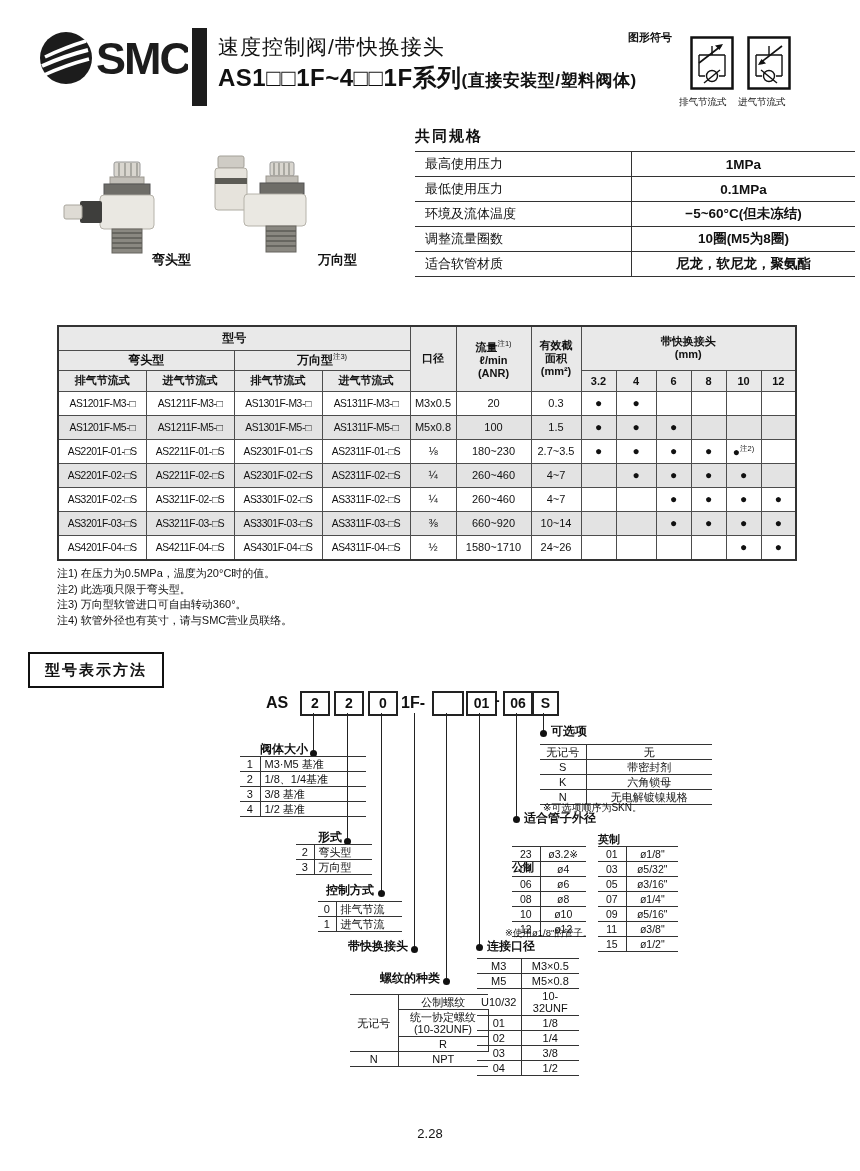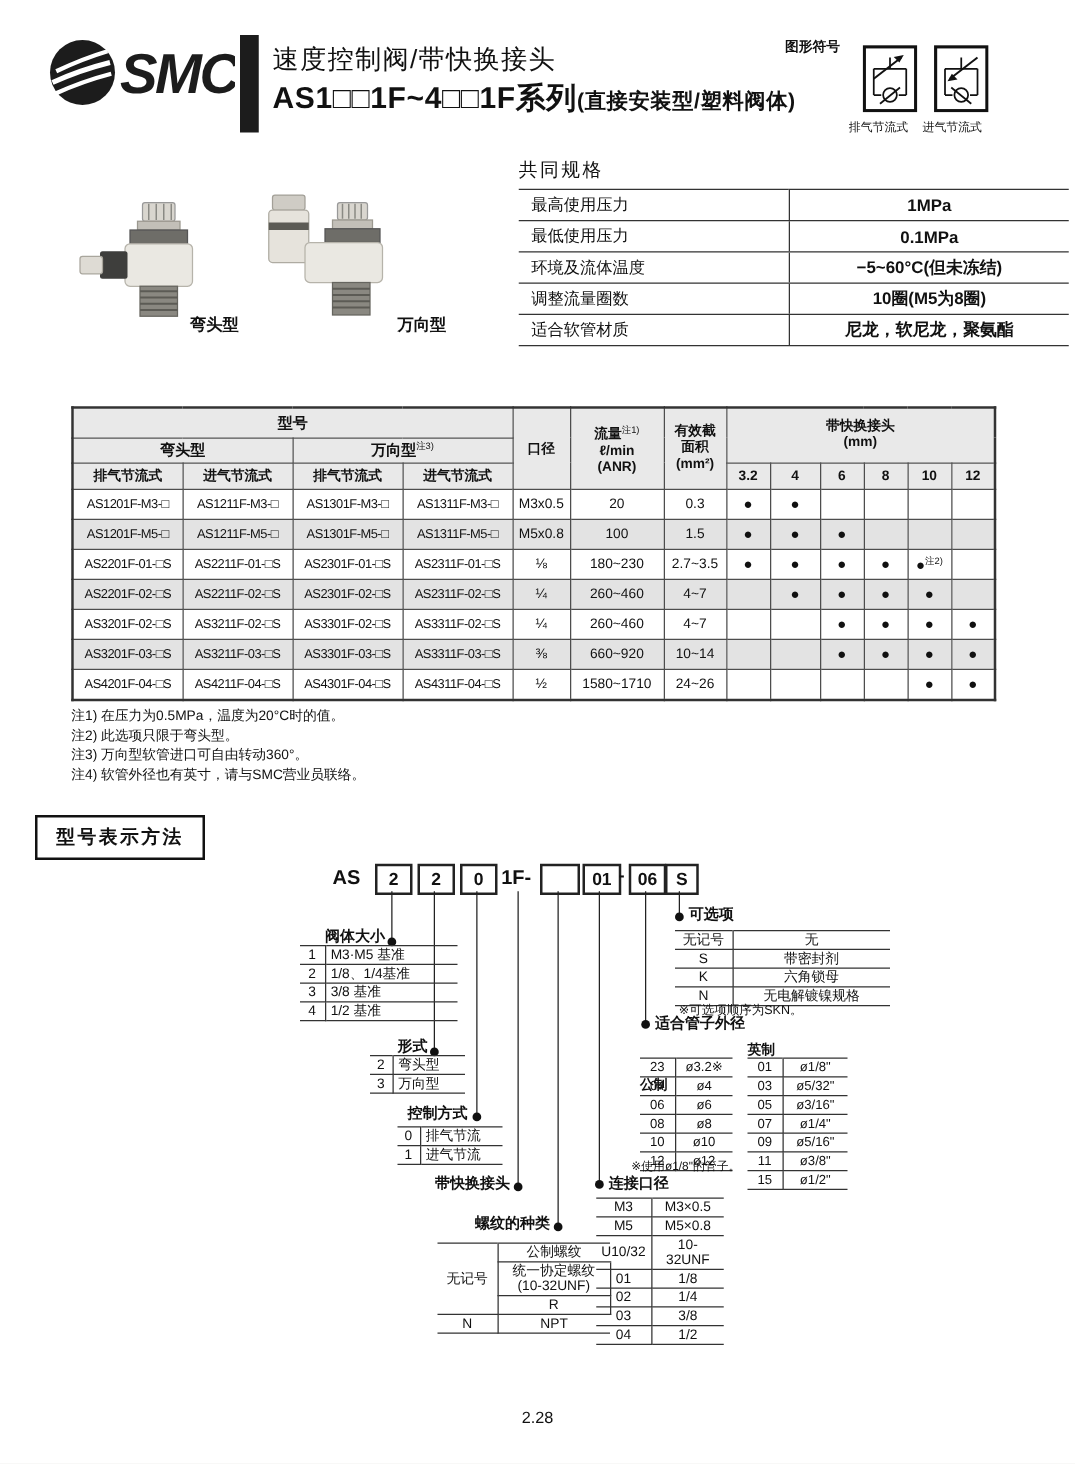--- a/index.html
+++ b/index.html
@@ -13,21 +13,21 @@
   .t1{position:absolute;left:218px;top:33px;font-size:21px;font-weight:normal;letter-spacing:1px;white-space:nowrap;}
   .t2{position:absolute;left:218px;top:62px;font-size:24px;font-weight:bold;white-space:nowrap;letter-spacing:0.5px;}
   .t2 .paren{font-size:17px;}
   .sym-heading{position:absolute;left:628px;top:30px;font-size:11px;font-weight:bold;}
   .sym-label{position:absolute;top:96px;font-size:9.5px;white-space:nowrap;}
 
   
   .photo-label{position:absolute;top:251px;font-size:13px;font-weight:bold;}
 
   
-  .cs-heading{position:absolute;left:415px;top:127px;font-size:15px;font-weight:normal;letter-spacing:2px;}
+  .cs-heading{position:absolute;left:415px;top:127px;font-size:15px;font-weight:bold;letter-spacing:2px;}
   .cs-table{position:absolute;left:415px;top:151px;width:440px;border-collapse:collapse;font-size:13px;border-top:1.5px solid #333;}
   .cs-table td{border-bottom:1.5px solid #333;height:22px;}
   .cs-table td:first-child{width:205px;padding-left:10px;}
   .cs-table td:last-child{border-left:1.5px solid #333;text-align:center;font-weight:bold;font-size:13.5px;}
 
   
   .model-table{position:absolute;left:57px;top:325px;width:738px;border-collapse:collapse;table-layout:fixed;border:2px solid #333;}
   .model-table th,.model-table td{border:1px solid #4d4d4d;text-align:center;padding:1px;overflow:hidden;}
   .model-table thead th{background:#e9e9e9;font-size:12px;font-weight:bold;}
   .model-table thead .leaf{font-size:11px;}
@@ -59,21 +59,21 @@
   .mini-note{position:absolute;font-size:9.5px;white-space:nowrap;}
   .mini-head{position:absolute;font-size:11px;font-weight:bold;}
 
   .footer-page{position:absolute;left:0;top:1126px;width:860px;text-align:center;font-size:13px;}
 </style>
 </head>
 <body>
 
 <div class="page">
 
-  <div class="abs" style="left:36px;top:26px;font-style:italic;">
+  <div class="abs" style="left:36px;top:26px;">
     <svg width="152" height="64" viewBox="0 0 152 64">
       <circle cx="30" cy="32" r="26" fill="#1c1c1c"></circle>
       <path d="M6 40 Q28 30 52 24" stroke="#fff" stroke-width="4" fill="none"></path>
       <path d="M9 31 Q30 21 50 15" stroke="#fff" stroke-width="3.4" fill="none"></path>
       <path d="M8 49 Q30 39 53 33" stroke="#fff" stroke-width="3.4" fill="none"></path>
       <text x="60" y="48" font-size="45" font-weight="bold" letter-spacing="-2" fill="#1c1c1c" font-family="Liberation Sans, sans-serif">SMC</text>
     </svg>
   </div>
   <div class="title-bar"></div>
   <div class="t1">速度控制阀/带快换接头</div>

